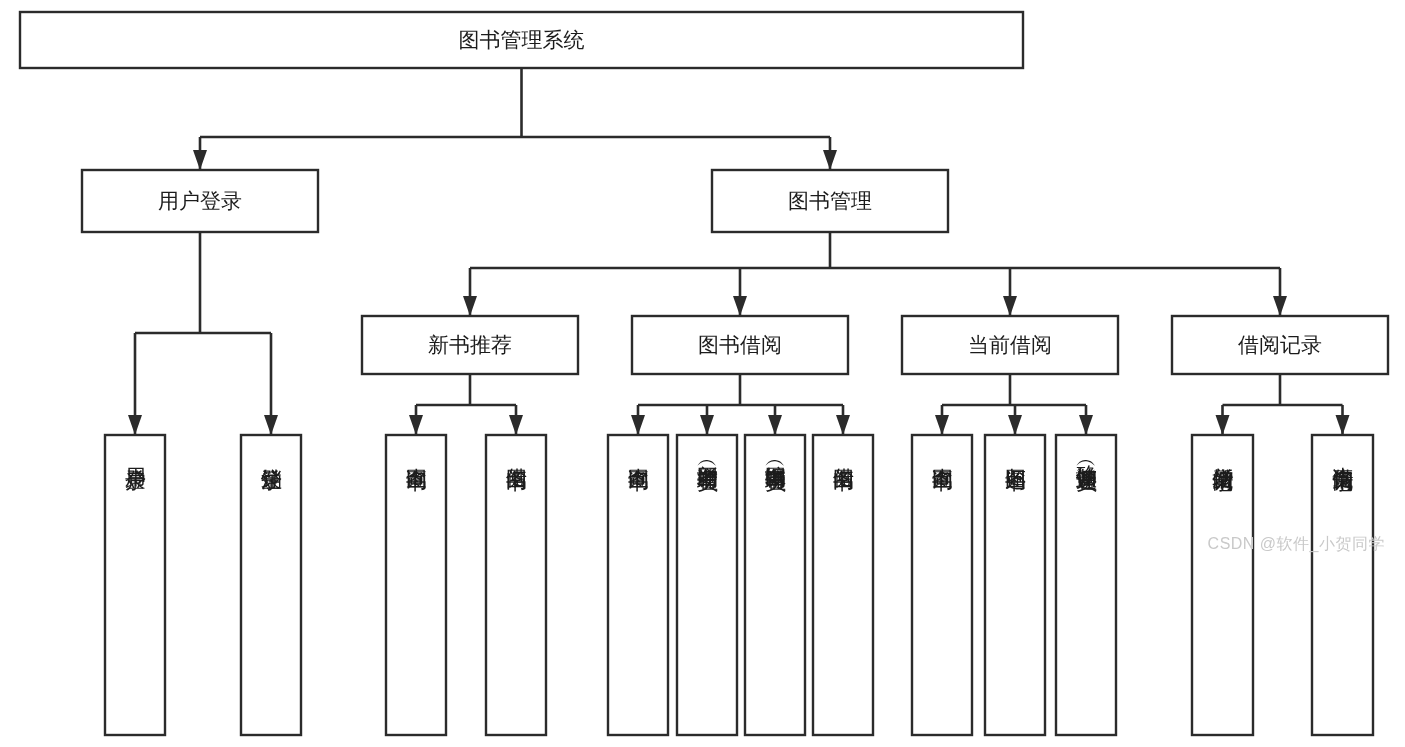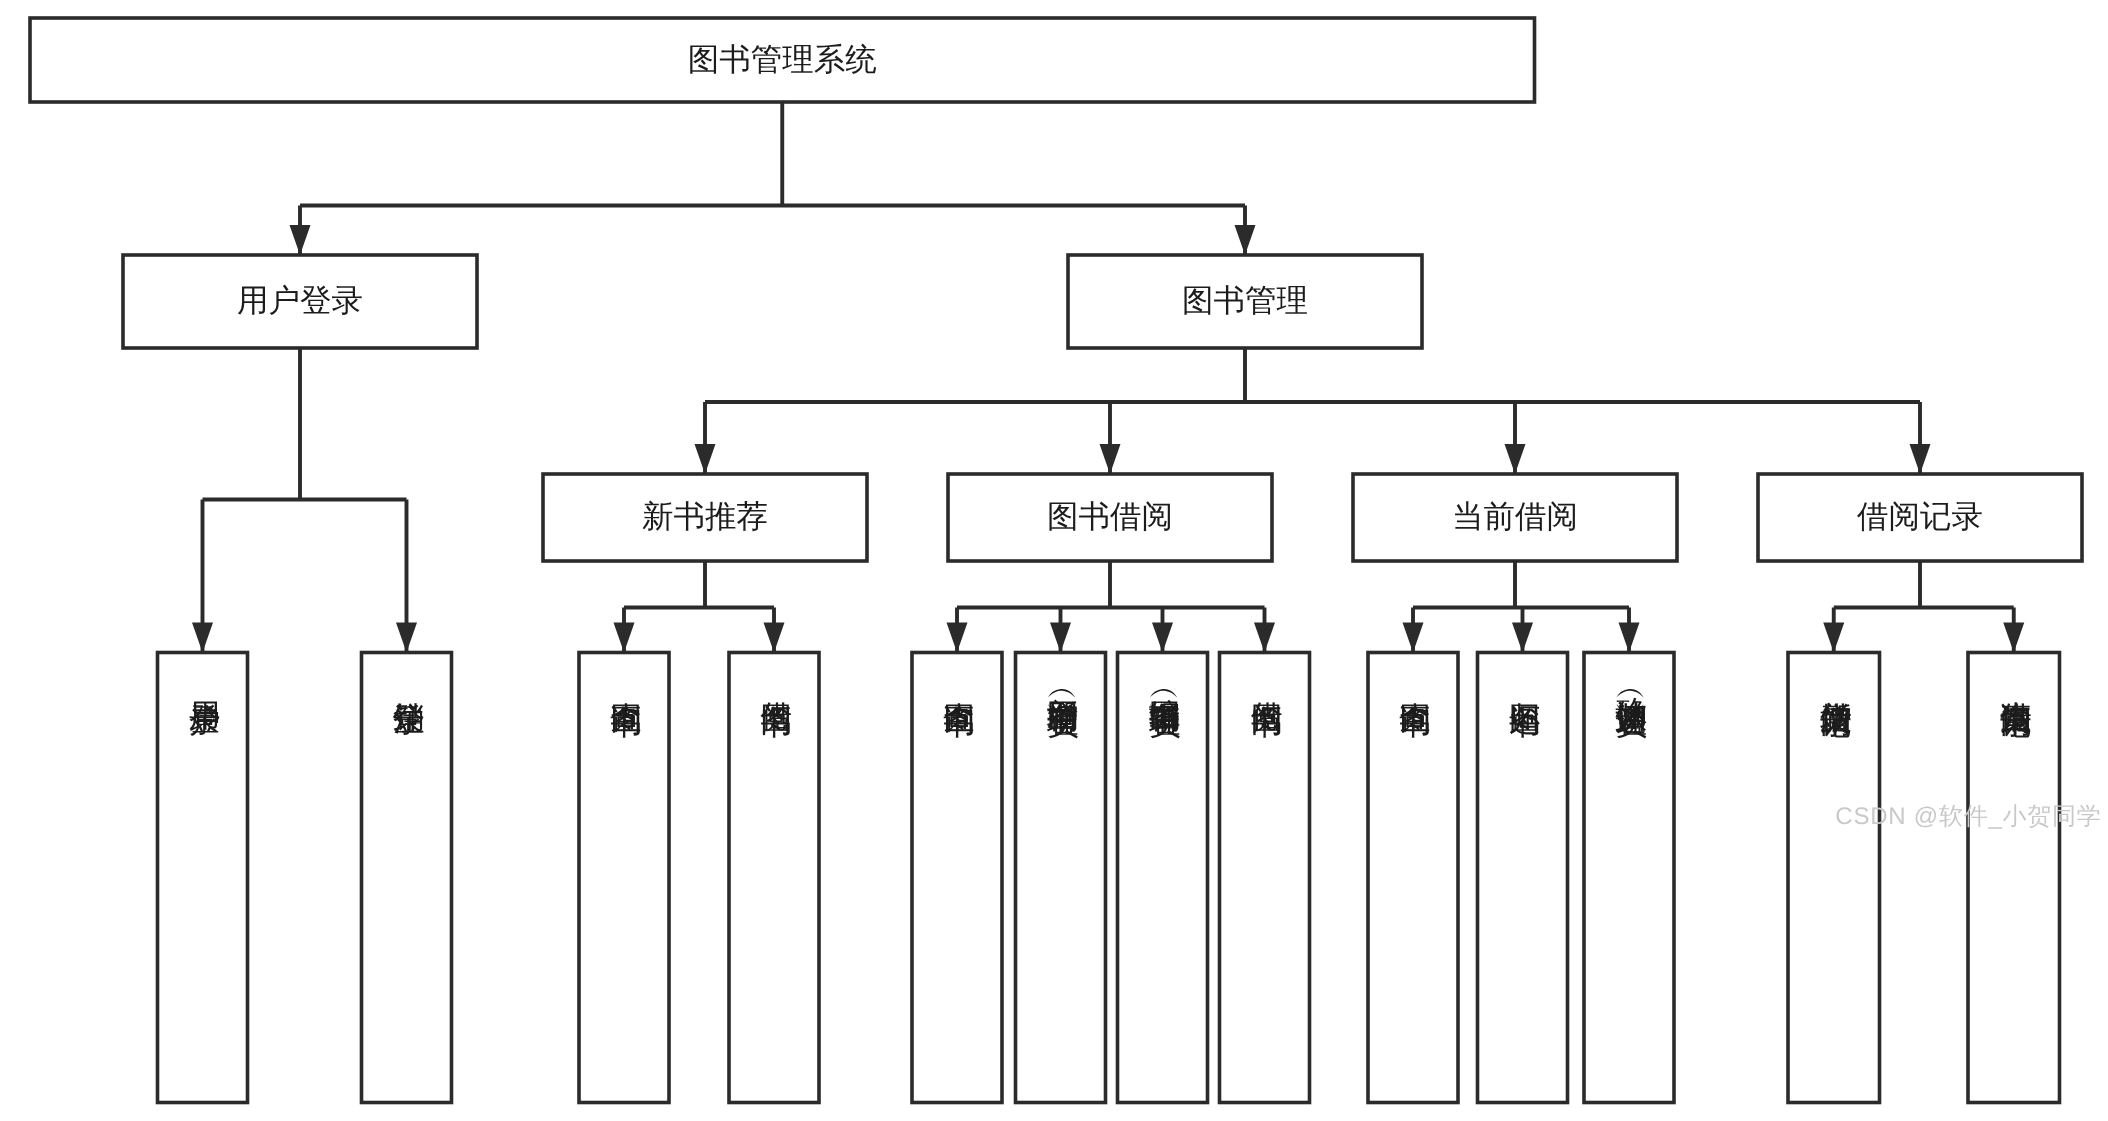--- a/index.html
+++ b/index.html
@@ -51,21 +51,21 @@
   .node-label-v {
     font-family: "Liberation Sans", "DejaVu Sans", sans-serif;
     font-size: 21px;
     fill: #1c1c1c;
     text-anchor: middle;
     writing-mode: vertical-rl;
     letter-spacing: 1px;
   }
   .watermark {
     position: absolute;
-    right: 4px;
+    right: 20px;
     bottom: 6px;
     font-family: "Liberation Sans", "DejaVu Sans", sans-serif;
     font-size: 16px;
     color: #c9c9c9;
     letter-spacing: 0.5px;
     white-space: nowrap;
     pointer-events: none;
   }
 </style>
 </head>

